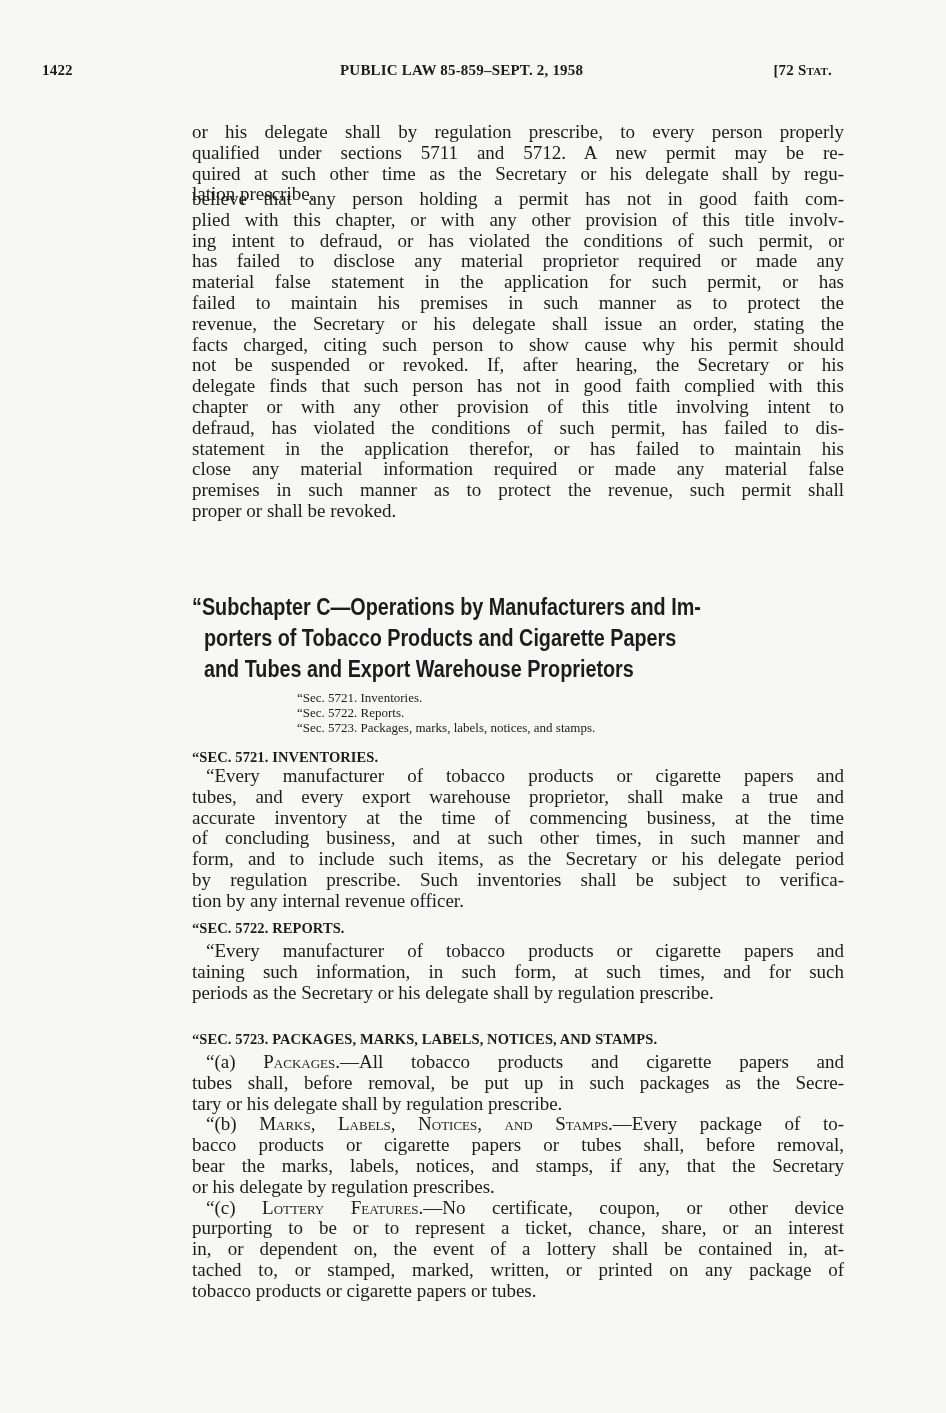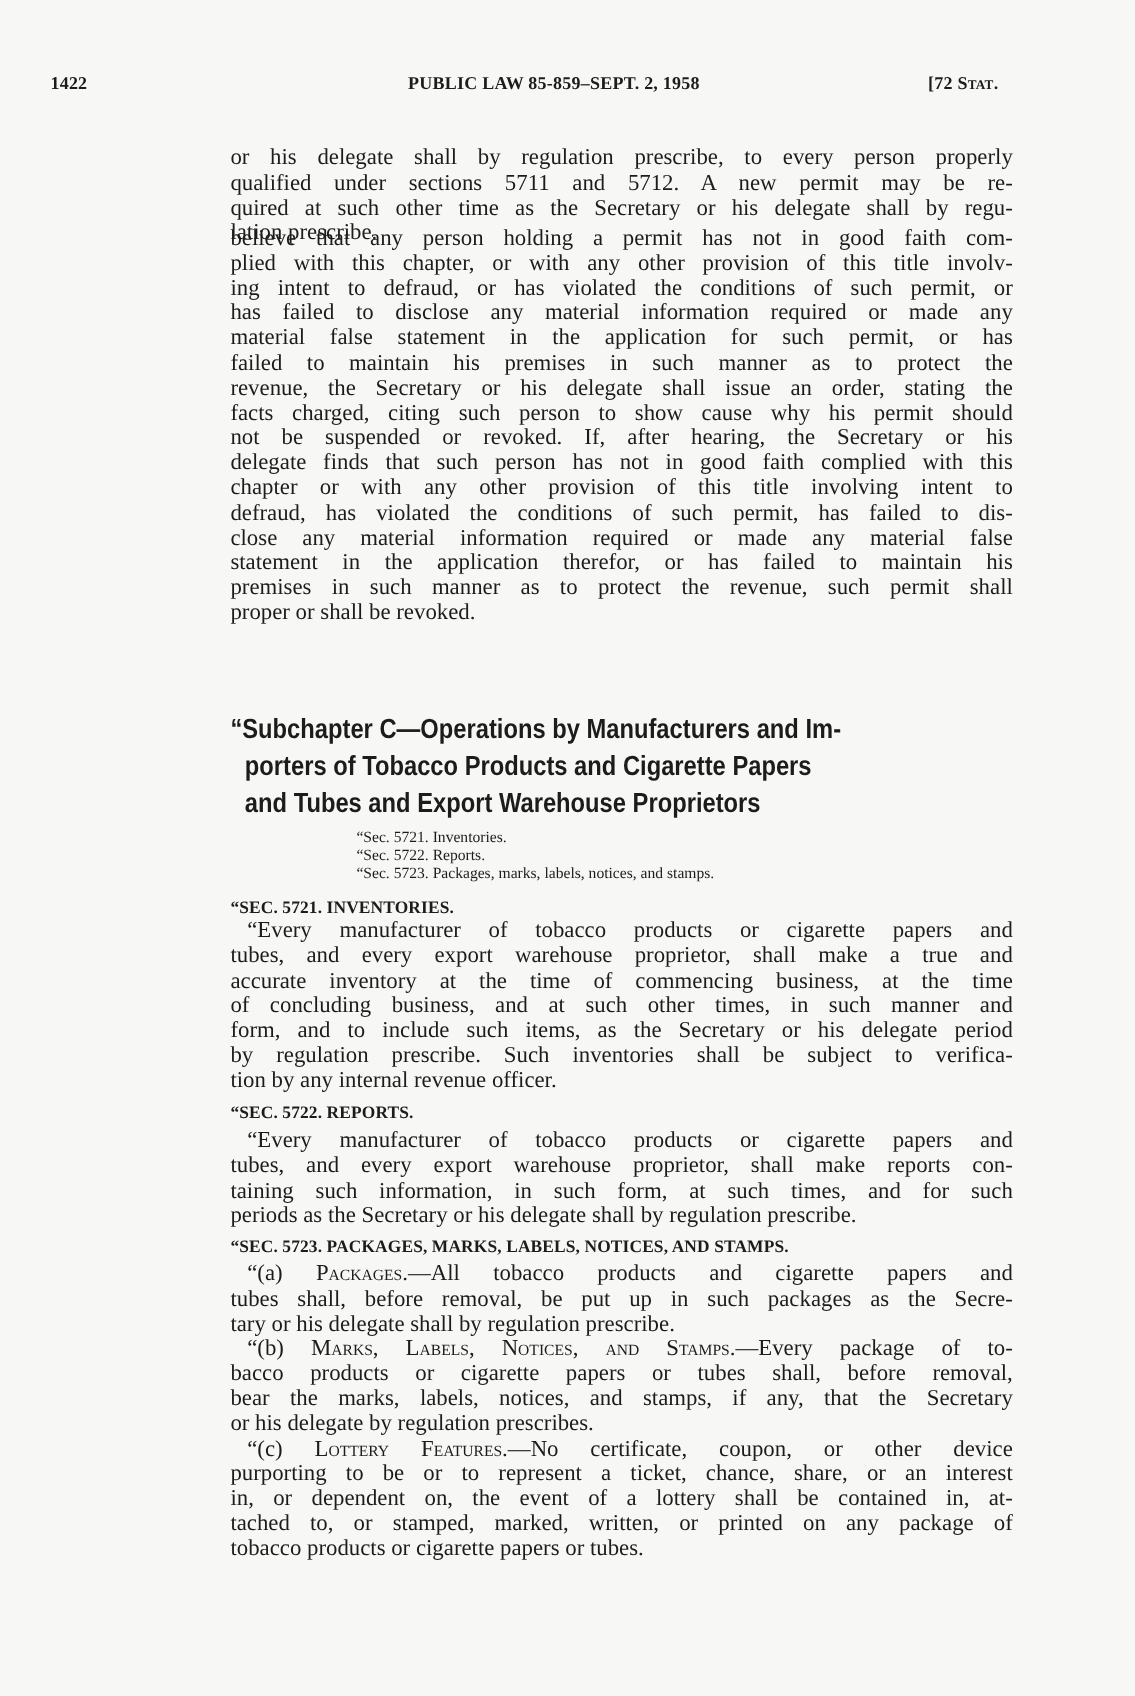--- a/index.html
+++ b/index.html
@@ -56,31 +56,31 @@
     <div class="line">or his delegate shall by regulation prescribe, to every person properly</div>
     <div class="line">qualified under sections 5711 and 5712. A new permit may be re-</div>
     <div class="line">quired at such other time as the Secretary or his delegate shall by regu-</div>
     <div class="line last">lation prescribe.</div>
   </div>
 
   <div class="body-block" style="top:189px;">
     <div class="line">believe that any person holding a permit has not in good faith com-</div>
     <div class="line">plied with this chapter, or with any other provision of this title involv-</div>
     <div class="line">ing intent to defraud, or has violated the conditions of such permit, or</div>
-    <div class="line">has failed to disclose any material information required or made any</div>
+    <div class="line">has failed to disclose any material proprietor required or made any</div>
     <div class="line">material false statement in the application for such permit, or has</div>
     <div class="line">failed to maintain his premises in such manner as to protect the</div>
     <div class="line">revenue, the Secretary or his delegate shall issue an order, stating the</div>
     <div class="line">facts charged, citing such person to show cause why his permit should</div>
     <div class="line">not be suspended or revoked. If, after hearing, the Secretary or his</div>
     <div class="line">delegate finds that such person has not in good faith complied with this</div>
     <div class="line">chapter or with any other provision of this title involving intent to</div>
     <div class="line">defraud, has violated the conditions of such permit, has failed to dis-</div>
+    <div class="line">statement in the application therefor, or has failed to maintain his</div>
     <div class="line">close any material information required or made any material false</div>
-    <div class="line">statement in the application therefor, or has failed to maintain his</div>
     <div class="line">premises in such manner as to protect the revenue, such permit shall</div>
     <div class="line last">proper or shall be revoked.</div>
   </div>
 
   <div class="sub-heading">
     <div class="hline">“Subchapter C—Operations by Manufacturers and Im-</div>
     <div class="hline cont">porters of Tobacco Products and Cigarette Papers</div>
     <div class="hline cont">and Tubes and Export Warehouse Proprietors</div>
   </div>
 
@@ -97,21 +97,20 @@
     <div class="line">accurate inventory at the time of commencing business, at the time</div>
     <div class="line">of concluding business, and at such other times, in such manner and</div>
     <div class="line">form, and to include such items, as the Secretary or his delegate period</div>
     <div class="line">by regulation prescribe. Such inventories shall be subject to verifica-</div>
     <div class="line last">tion by any internal revenue officer.</div>
   </div>
 
   <div class="sec-head" style="top:920px;">“SEC. 5722. REPORTS.</div>
   <div class="body-block" style="top:941px;">
     <div class="line indent">“Every manufacturer of tobacco products or cigarette papers and</div>
-    <div class="line">tubes, and every export warehouse proprietor, shall make reports con-</div>
     <div class="line">taining such information, in such form, at such times, and for such</div>
     <div class="line last">periods as the Secretary or his delegate shall by regulation prescribe.</div>
   </div>
 
   <div class="sec-head" style="top:1031px;">“SEC. 5723. PACKAGES, MARKS, LABELS, NOTICES, AND STAMPS.</div>
   <div class="body-block" style="top:1052px;">
     <div class="line indent"><span>“(a)</span> <span class="sc">Packages.</span><span>—All tobacco products and cigarette papers and</span></div>
     <div class="line">tubes shall, before removal, be put up in such packages as the Secre-</div>
     <div class="line last">tary or his delegate shall by regulation prescribe.</div>
     <div class="line indent"><span>“(b)</span> <span class="sc">Marks, Labels, Notices, and Stamps.</span><span>—Every package of to-</span></div>

